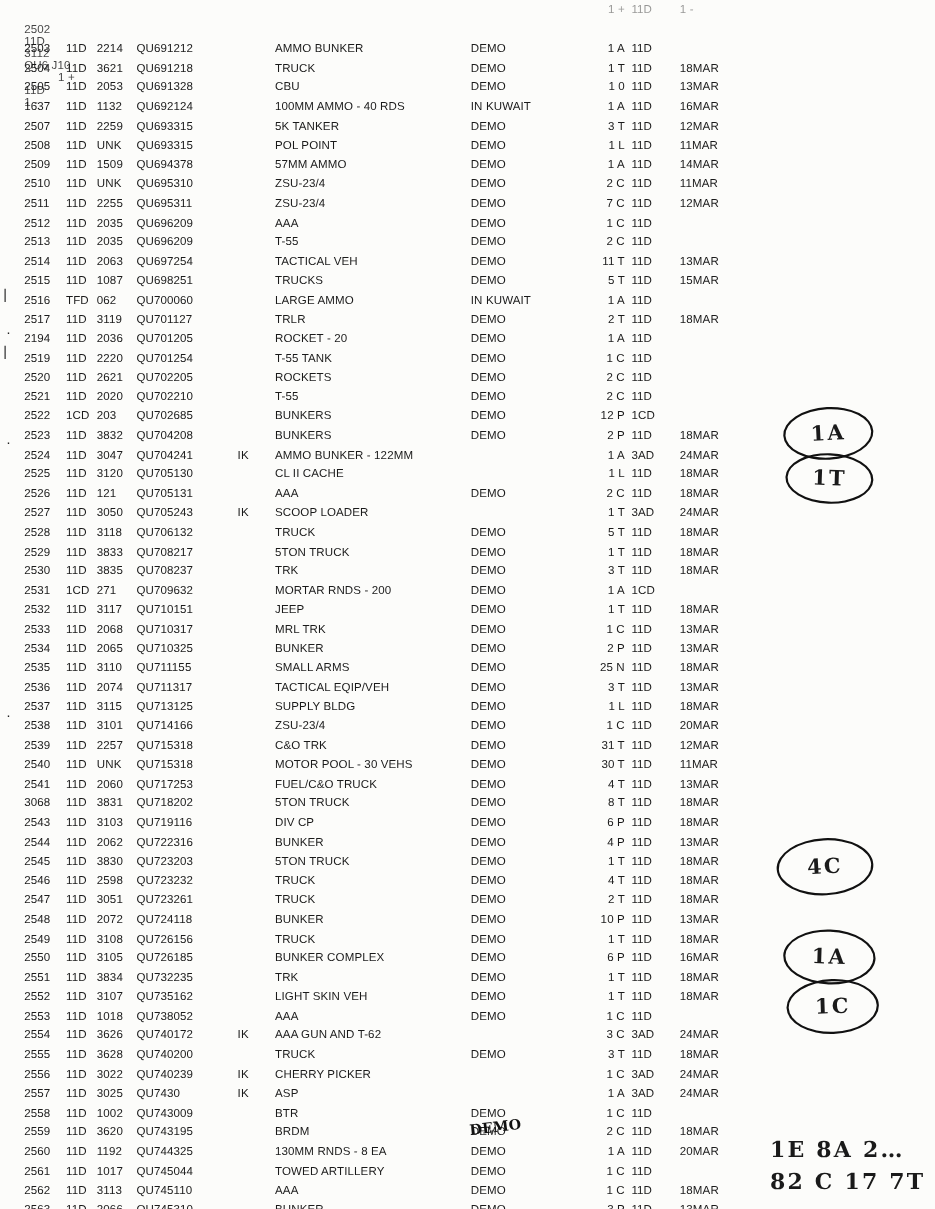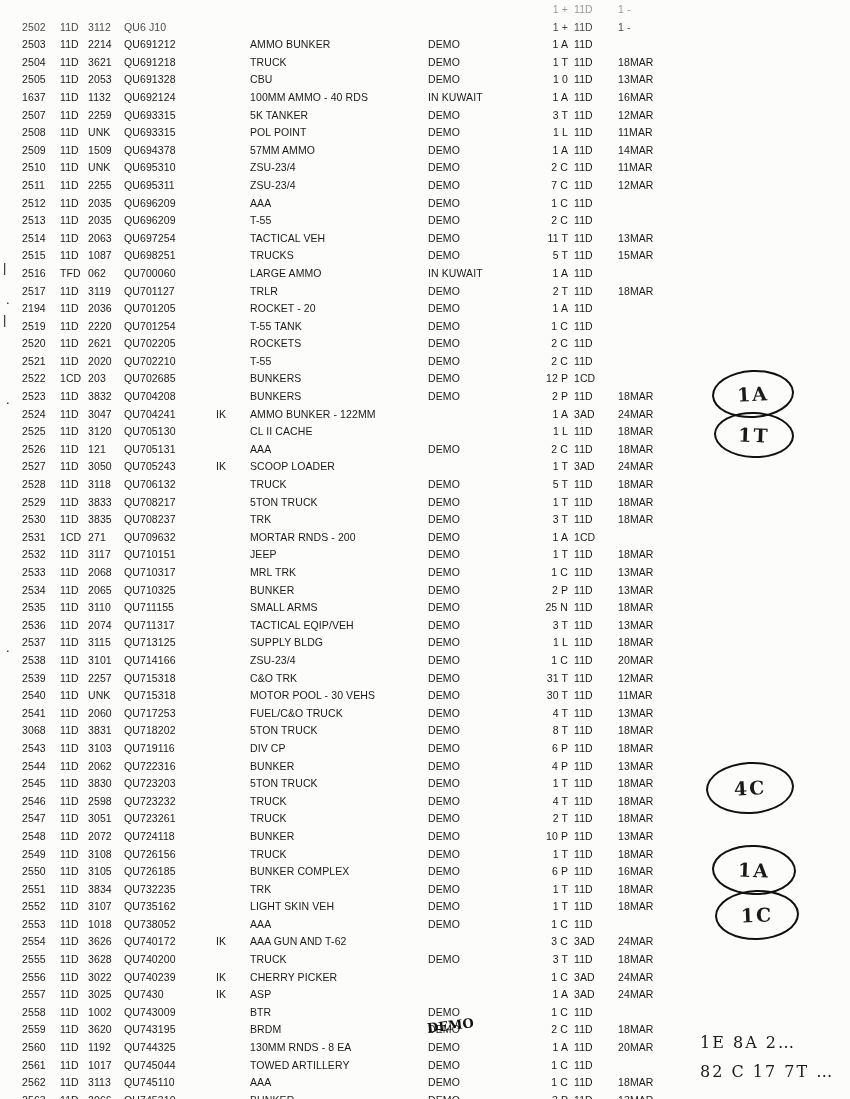--- a/index.html
+++ b/index.html
@@ -48,40 +48,40 @@
   .c-unit  { width: 28px; }
   .c-code  { width: 36px; }
   .c-grid  { width: 92px; }
   .c-ik    { width: 34px; }
   .c-desc  { width: 178px; }
   .c-stat  { width: 94px; }
   .c-qty   { width: 46px; text-align: right; padding-right: 6px; }
   .c-unit2 { width: 44px; }
   .c-date  { width: 56px; }
 
-  .faded { opacity: 0.82; }
+  .faded { opacity: 0.82; flex-direction: column; }
   .topfade { opacity: 0.45; }
   .oval {
     position: absolute;
     border: 2px solid #111;
     border-radius: 50%;
     display: flex;
     align-items: center;
     justify-content: center;
     font-family: "DejaVu Serif", serif;
     font-size: 19px;
     font-weight: 700;
     letter-spacing: 2px;
     transform: rotate(-3deg);
   }
   .scribble {
     position: absolute;
     font-family: "DejaVu Serif", serif;
-    font-size: 16px;
-    font-weight: 400;
+    font-size: 20px;
+    font-weight: 700;
     letter-spacing: 2px;
   }
   .pen-over {
     position: absolute;
     font-family: "DejaVu Serif", serif;
     font-size: 13px;
     font-weight: 700;
     transform: rotate(-7deg);
     color: #111;
   }

